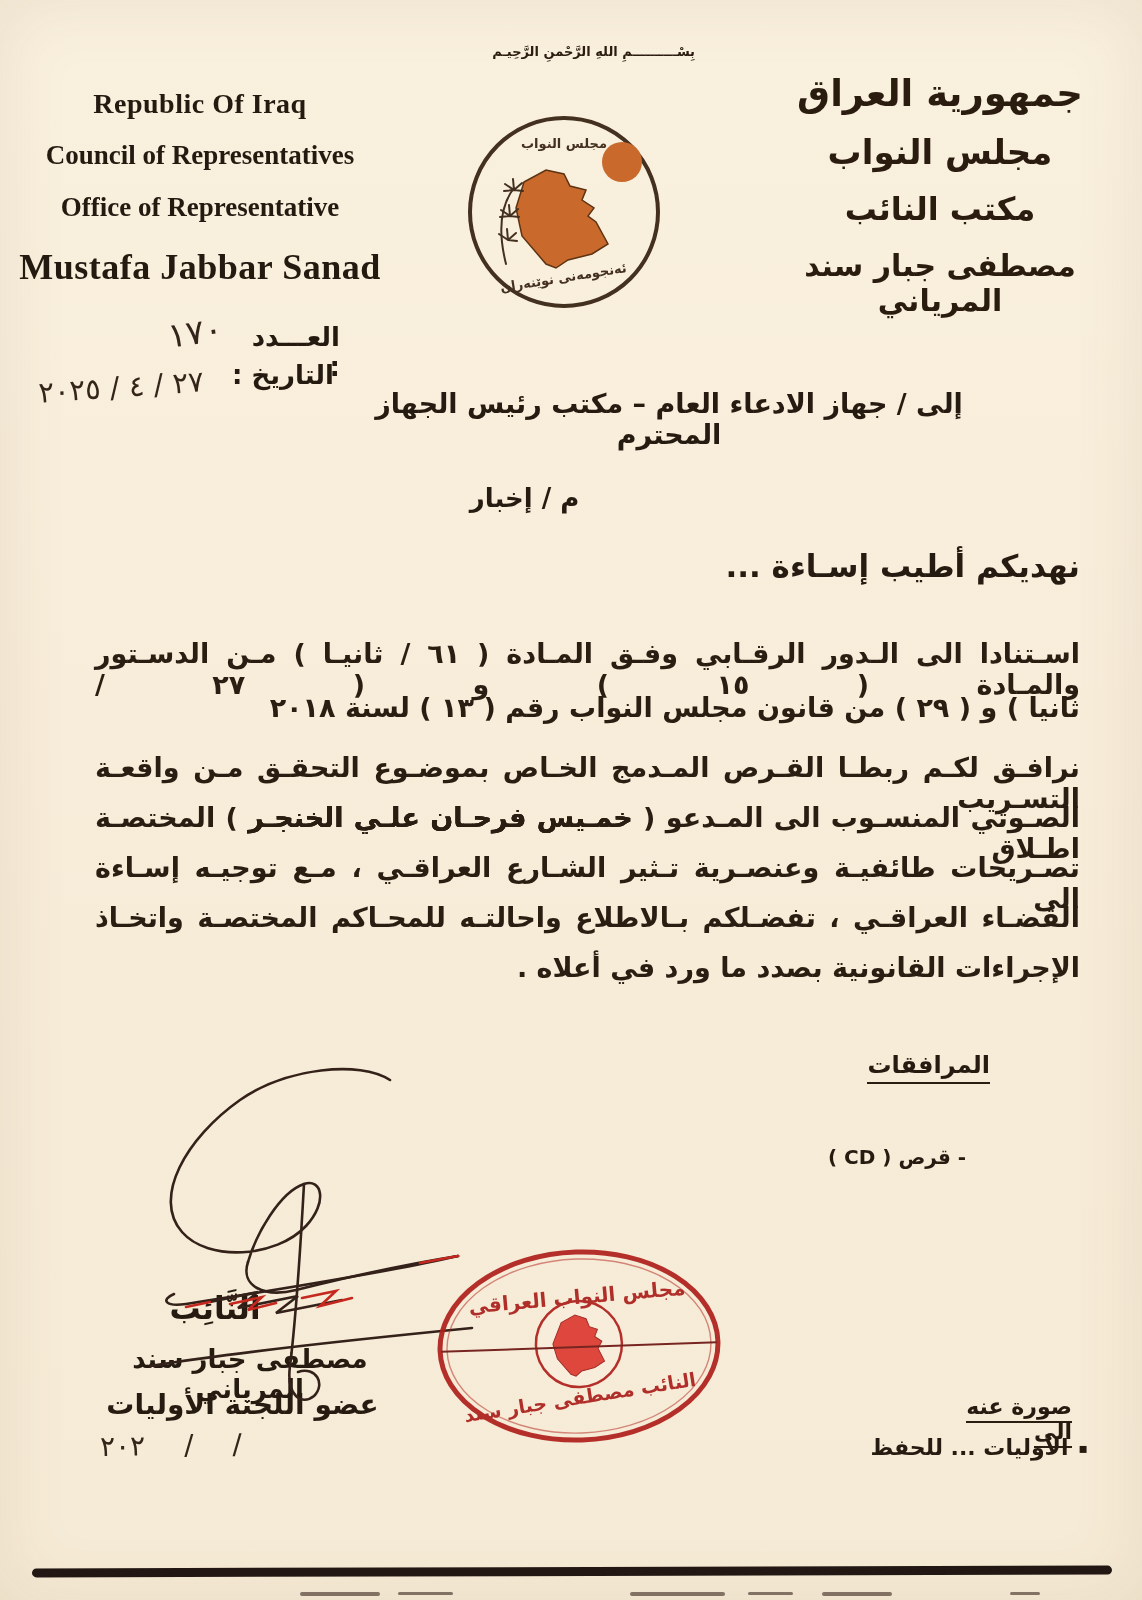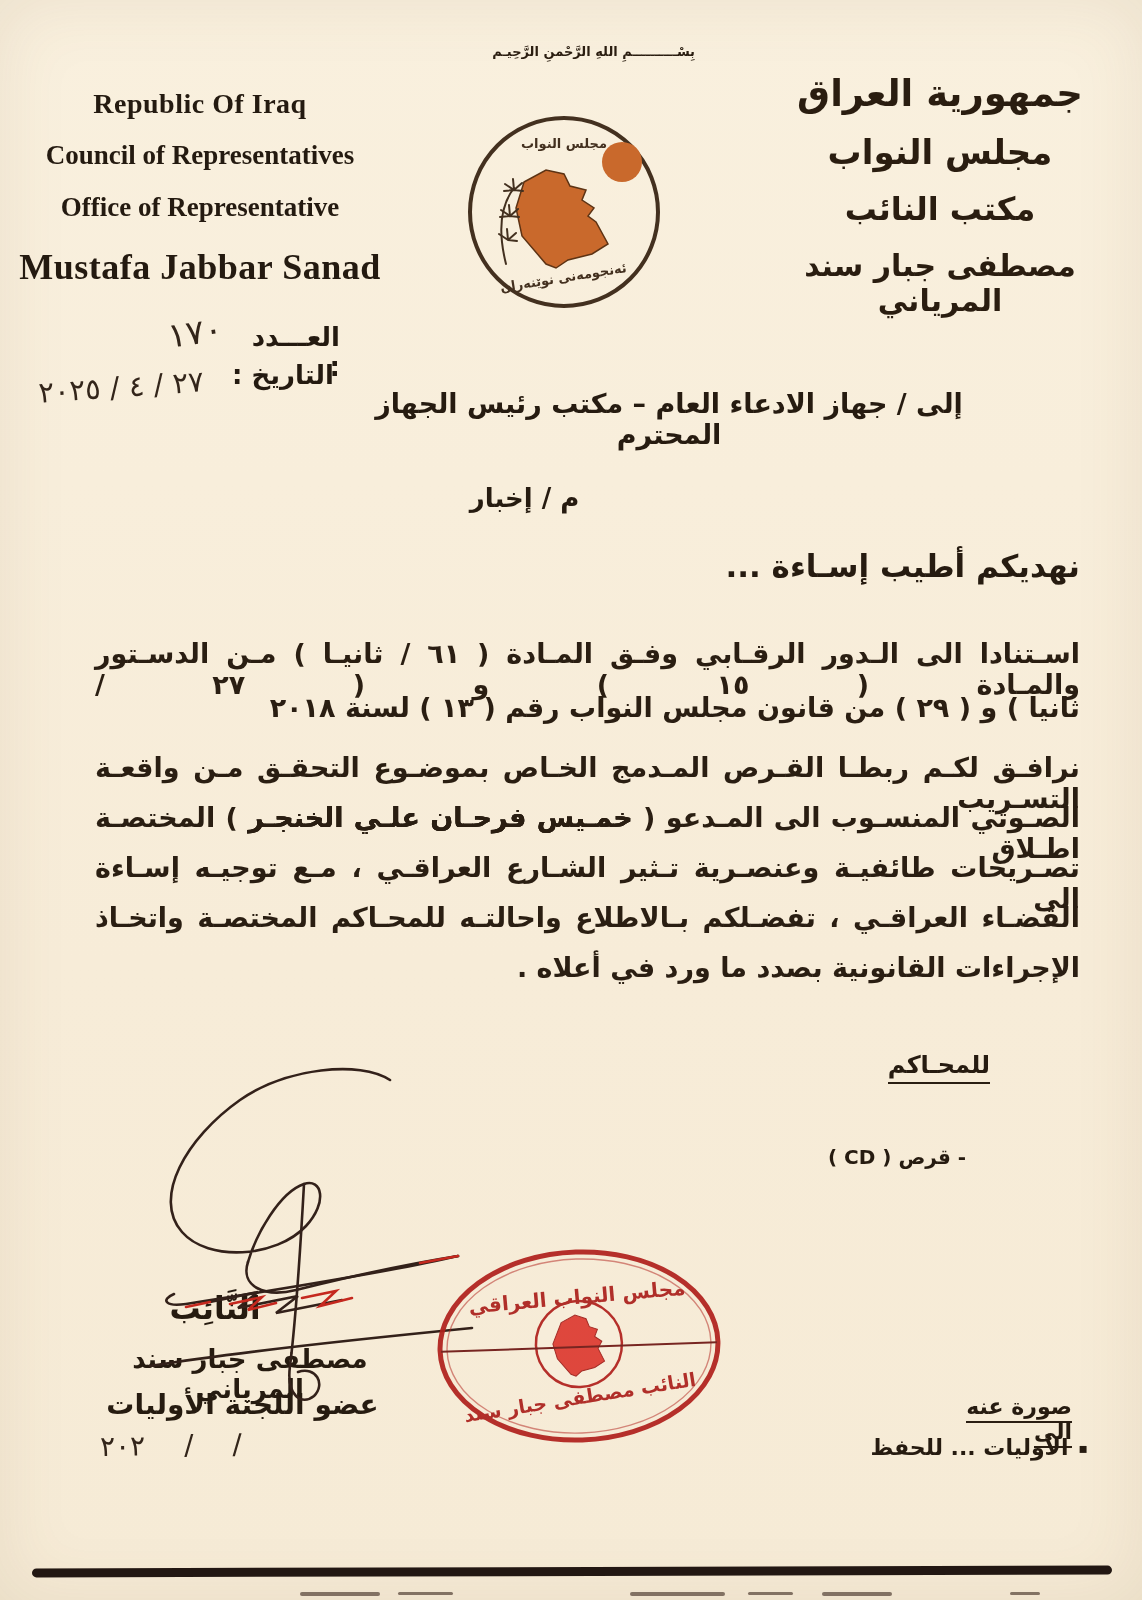--- a/index.html
+++ b/index.html
@@ -108,21 +108,21 @@
   <div class="abs rtl body-line just p1l1">اسـتنادا الى الـدور الرقـابي وفـق المـادة ( ٦١ / ثانيـا ) مـن الدسـتور والمـادة ( ١٥ ) و ( ٢٧ /</div>
   <div class="abs rtl body-line p1l2">ثانيا ) و ( ٢٩ ) من قانون مجلس النواب رقم ( ١٣ ) لسنة ٢٠١٨</div>
 
   <div class="abs rtl body-line just p2l1">نرافـق لكـم ربطـا القـرص المـدمج الخـاص بموضـوع التحقـق مـن واقعـة التسـريب</div>
   <div class="abs rtl body-line just p2l2"><span>الصـوتي المنسـوب الى المـدعو ( </span><span class="name-bold">خمـيس فرحـان علـي الخنجـر</span><span> ) المختصـة اطـلاق</span></div>
   <div class="abs rtl body-line just p2l3">تصـريحات طائفيـة وعنصـرية تـثير الشـارع العراقـي ، مـع توجيـه إسـاءة الى</div>
   <div class="abs rtl body-line just p2l4">القضـاء العراقـي ، تفضـلكم بـالاطلاع واحالتـه للمحـاكم المختصـة واتخـاذ</div>
   <div class="abs rtl body-line p2l5">الإجراءات القانونية بصدد ما ورد في أعلاه .</div>
 
 
-  <div class="abs rtl attach-title"><span>للمحـاكم</span></div>
+  <div class="abs rtl attach-title"><span>المرافقات</span></div>
   <div class="abs rtl attach-item">- قرص ( CD )</div>
 
   <div class="abs rtl sig-title">النَّائِب</div>
   <div class="abs rtl sig-name">مصطفى جبار سند المرياني</div>
   <div class="abs rtl sig-role">عضو اللجنة الأوليات</div>
   <div class="abs hand sig-date">٢٠٢ / /</div>
 
   <svg class="abs" style="left:90px;top:1066px;pointer-events:none;" width="400" height="345" viewBox="0 0 400 345">
     <g fill="none" stroke="#33211a" stroke-width="2.6" stroke-linecap="round">
       <path d="M300,14 C270,-6 196,2 150,34 C96,72 62,132 92,166 C118,196 186,192 216,160 C238,136 232,112 214,118 C190,126 166,168 158,196"></path>

